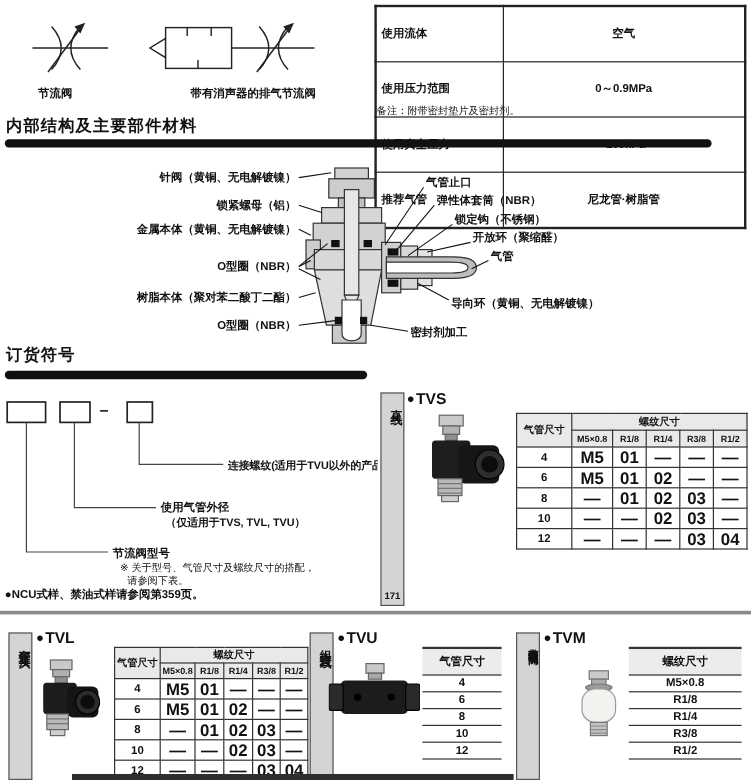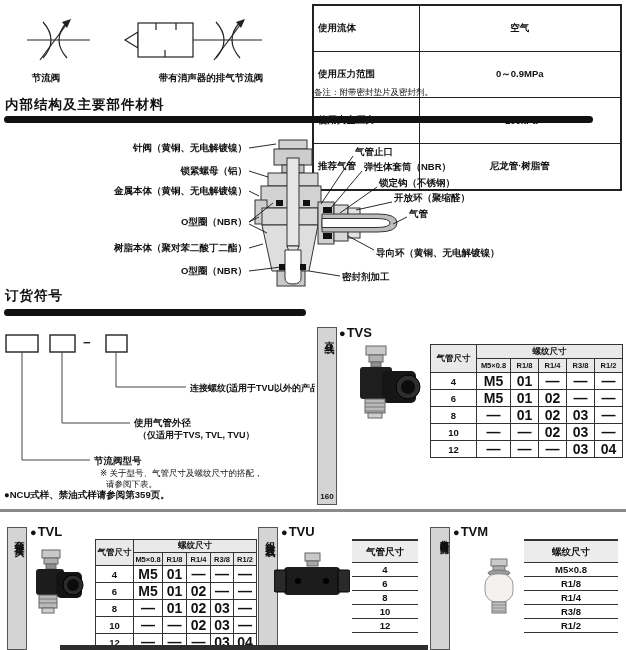--- a/index.html
+++ b/index.html
@@ -199,21 +199,21 @@
     <text x="138" y="113" font-size="9" font-weight="bold">（仅适用于TVS, TVL, TVU）</text>
     <text x="94" y="139" font-size="9.5" font-weight="bold">节流阀型号</text>
     <text x="100" y="151" font-size="8.5">※ 关于型号、气管尺寸及螺纹尺寸的搭配，</text>
     <text x="106" y="162" font-size="8.5">请参阅下表。</text>
   </g>
 </svg>
 <div class="abs" style="left:4px;top:489px;font-size:9.5px;font-weight:bold">●NCU式样、禁油式样请参阅第359页。</div>
 
 <div class="vtab" style="left:317px;top:327px;height:178px">
   <span class="vlabel" style="font-size:10px;letter-spacing:3px">直线</span>
-  <span class="pagenum">160</span>
+  <span class="pagenum">171</span>
 </div>
 
 <div class="ptitle" style="left:339px;top:325px">
   <span class="bullet">●</span>
   <span>TVS</span>
 </div>
 <svg class="abs" style="left:352px;top:344px" width="72" height="88" viewBox="0 0 72 88">
   <rect x="14" y="2" width="20" height="9" fill="#c9c9c9" stroke="#666"></rect>
   <rect x="17" y="11" width="14" height="7" fill="#b3b3b3" stroke="#666"></rect>
   <rect x="19" y="18" width="10" height="5" fill="#8f8f8f" stroke="#666"></rect>

